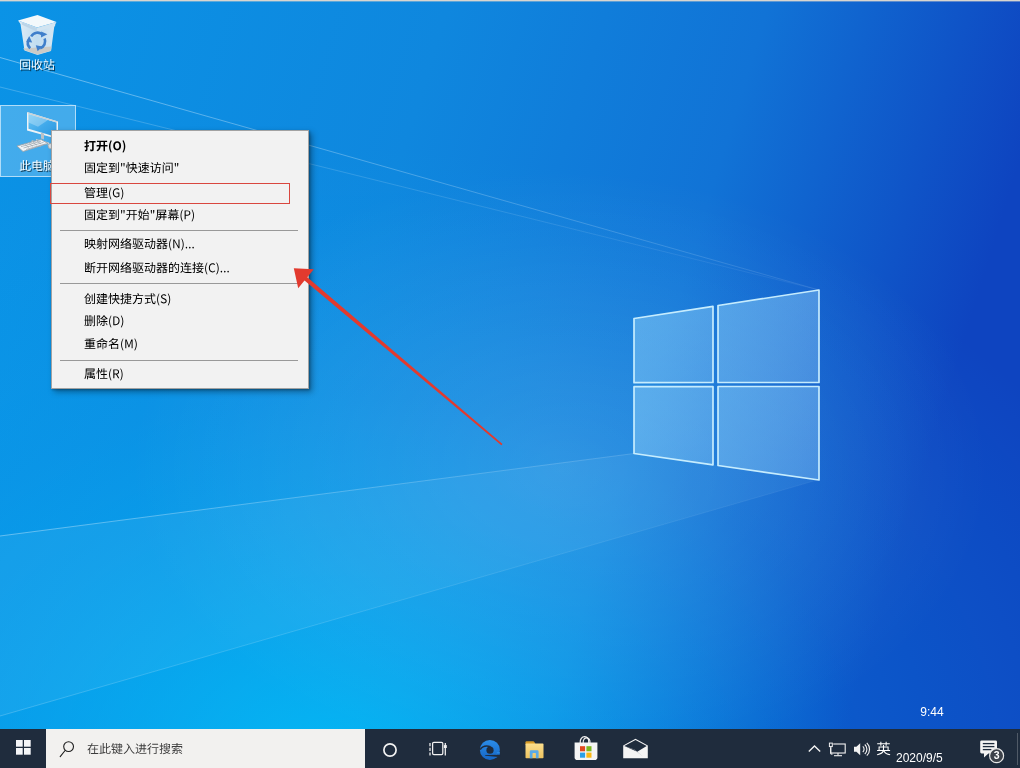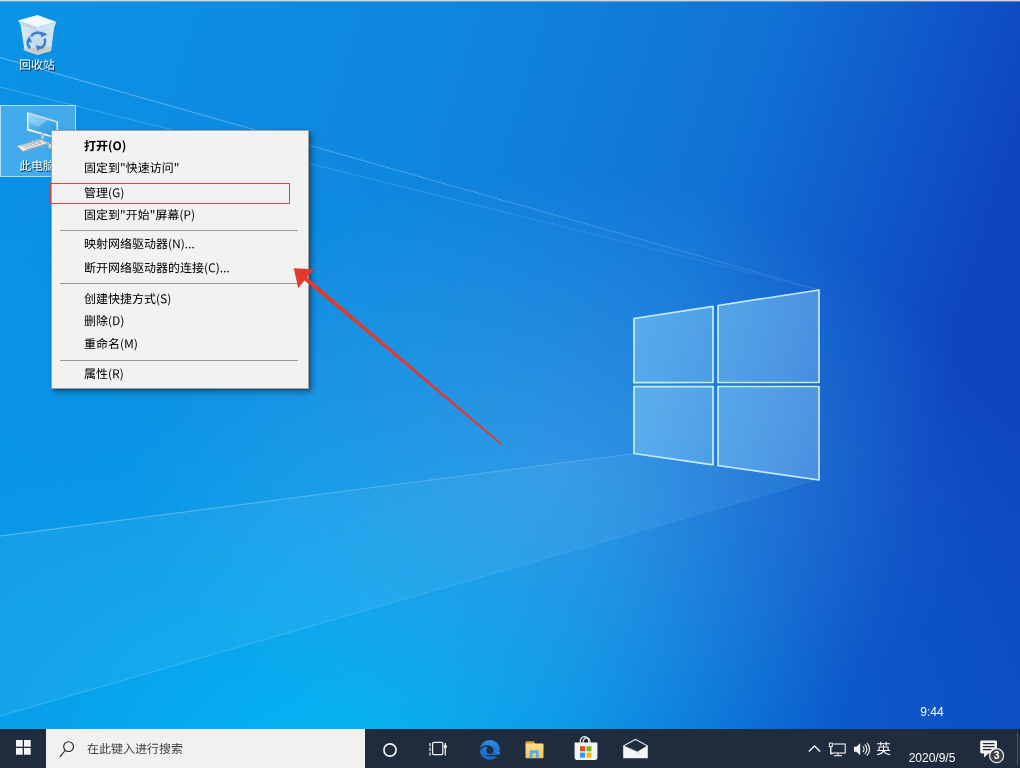--- a/index.html
+++ b/index.html
@@ -241,21 +241,21 @@
 
 <svg class="abs" style="left:852.5px;top:742px" width="21" height="15" viewBox="0 0 21 15">
 <polygon points="1,4.8 3.4,4.8 7.2,1.2 7.2,13.2 3.4,9.7 1,9.7" fill="#f2f2f2"></polygon>
 <path d="M9.8 4.4 A3.8 3.8 0 0 1 9.8 10.1 M11.8 2.5 A6.4 6.4 0 0 1 11.8 12 M13.8 0.8 A9 9 0 0 1 13.8 13.7" fill="none" stroke="#f2f2f2" stroke-width="1.15"></path>
 </svg>
 
 <svg style="position:absolute;left:876.0px;top:738.0px;" width="19" height="22" viewBox="0 -16.50 19 22.50">
     <path d="M6.9 -9.4V-7.7H2.4V-4.2H0.9V-3.1H6.5C5.9 -1.8 4.3 -0.6 0.6 0.3C0.8 0.5 1.1 1.0 1.3 1.2C5.2 0.3 6.9 -1.1 7.6 -2.7C8.8 -0.5 10.8 0.7 13.8 1.2C14.0 0.9 14.3 0.4 14.5 0.2C11.6 -0.2 9.6 -1.2 8.5 -3.1H14.2V-4.2H12.7V-7.7H8.0V-9.4ZM3.5 -4.2V-6.7H6.9V-5.3C6.9 -4.9 6.8 -4.5 6.8 -4.2ZM11.6 -4.2H8.0C8.0 -4.5 8.0 -4.9 8.0 -5.2V-6.7H11.6ZM9.6 -12.6V-11.2H5.3V-12.6H4.2V-11.2H1.0V-10.2H4.2V-8.6H5.3V-10.2H9.6V-8.6H10.7V-10.2H13.9V-11.2H10.7V-12.6Z" fill="#ffffff" fill-opacity="1.0"></path>
   </svg>
 <div class="abs" style="left:902px;top:706px;width:60px;text-align:center;font-size:12px;color:#fff;line-height:13px;">9:44</div>
-<div class="abs" style="left:896px;top:751.5px;width:72px;text-align:center;font-size:12px;color:#fff;line-height:13px;">2020/9/5</div>
+<div class="abs" style="left:896px;top:751.5px;width:72px;text-align:left;font-size:12px;color:#fff;line-height:13px;">2020/9/5</div>
 
 <svg class="abs" style="left:979px;top:739px" width="30" height="27" viewBox="0 0 30 27">
 <path d="M2.6 1.4 L16.6 1.4 Q18 1.4 18 2.8 L18 13 Q18 14.4 16.6 14.4 L9.4 14.4 L5 18.4 L5 14.4 L2.6 14.4 Q1.2 14.4 1.2 13 L1.2 2.8 Q1.2 1.4 2.6 1.4 Z" fill="#f4f4f4"></path>
 <g stroke="#1f2c3d" stroke-width="1.3">
 <line x1="3.8" y1="4.6" x2="15.4" y2="4.6"></line>
 <line x1="3.8" y1="7.6" x2="15.4" y2="7.6"></line>
 <line x1="3.8" y1="10.6" x2="12.4" y2="10.6"></line>
 </g>
 <circle cx="17.6" cy="16.7" r="7" fill="#3d424a" stroke="#e8e8e8" stroke-width="1.2"></circle>
 <text x="17.6" y="20.4" font-family="Liberation Sans,sans-serif" font-size="10.5" font-weight="bold" fill="#fff" text-anchor="middle">3</text>

